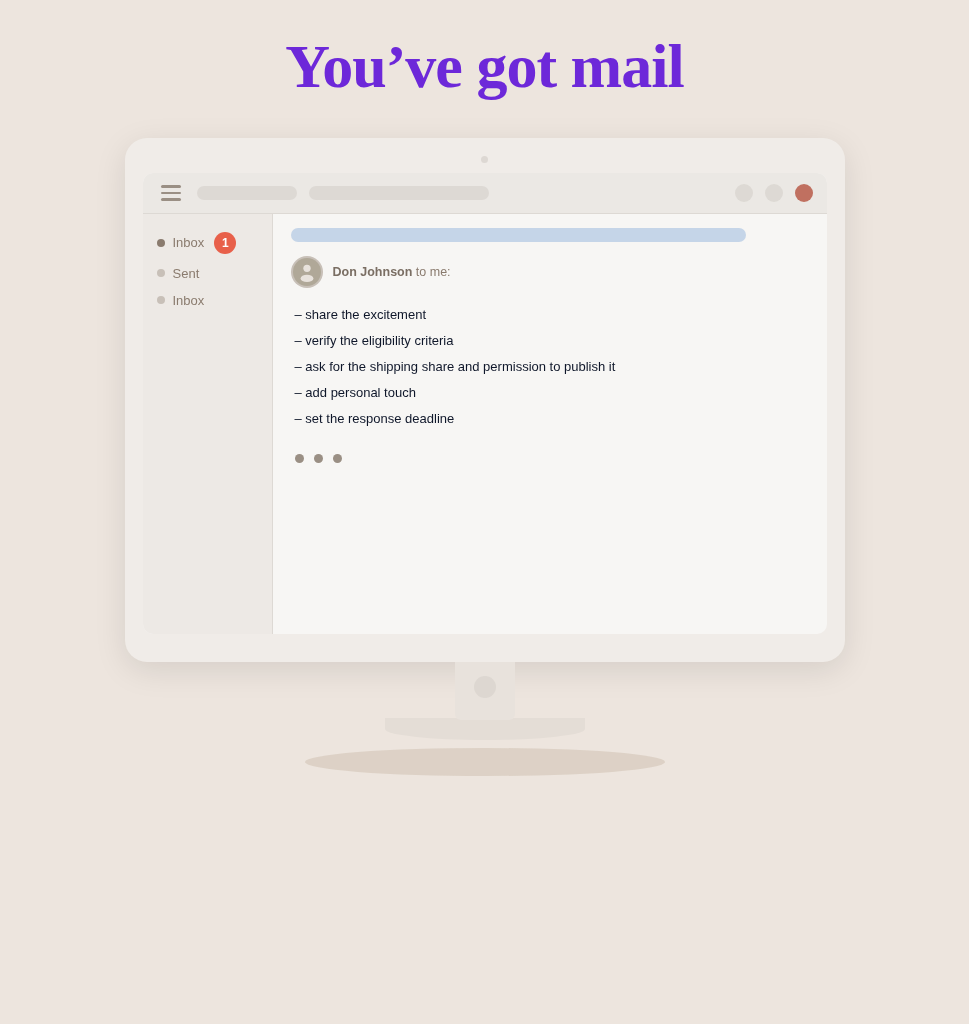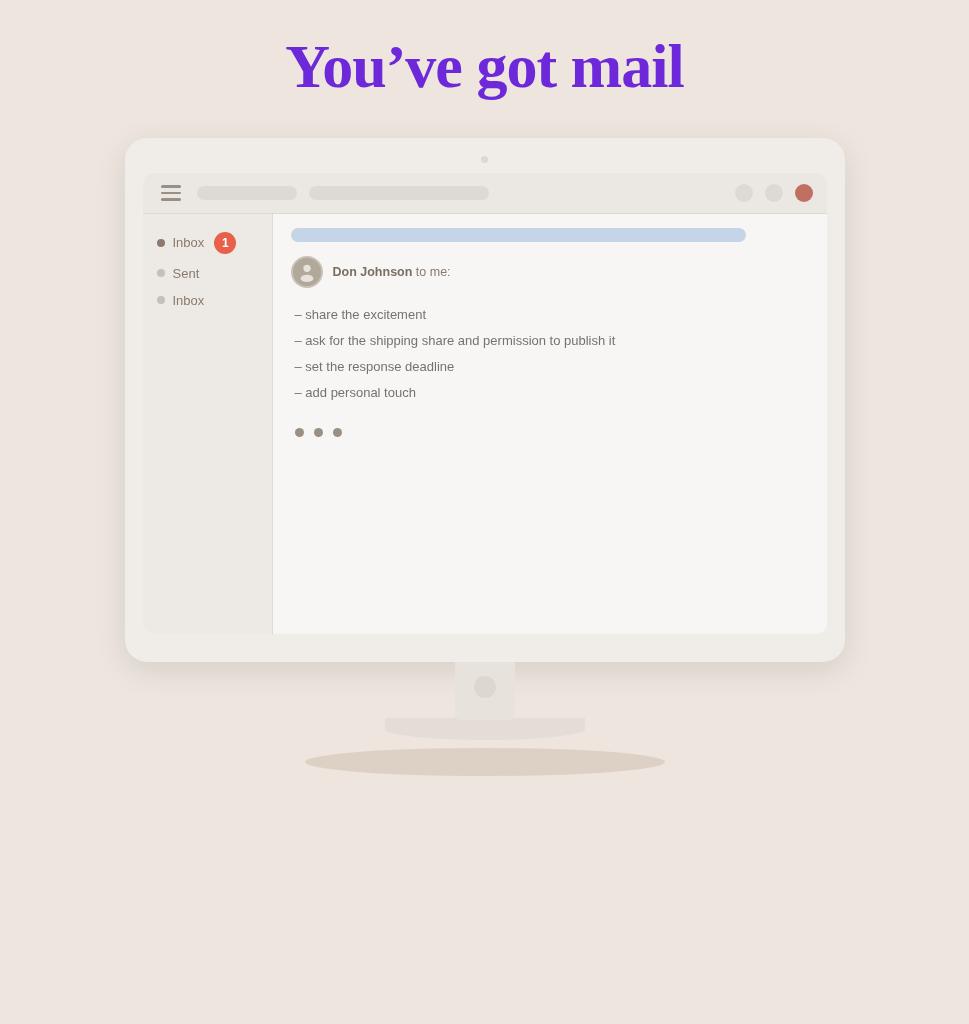--- a/index.html
+++ b/index.html
@@ -212,21 +212,21 @@
     }
     .email-from strong {
       font-weight: bold;
       color: #7a6e63;
     }
 
     
     .email-body {
       font-family: Arial, sans-serif;
       font-size: 13px;
-      color: #737373;
+      color: #0f172a;
       line-height: 2.0;
       padding-left: 4px;
     }
 
     
     .email-dots {
       display: flex;
       gap: 10px;
       margin-top: 8px;
       padding-left: 4px;
@@ -333,23 +333,24 @@
               </div>
             </div>
             <div class="email-from">
               <strong>Don Johnson</strong>
               <span> </span><span>to me:</span>
             </div>
           </div>
 
           <div class="email-body">
             <div>– share the excitement</div>
+            <div>– verify the eligibility criteria</div>
             <div>– ask for the shipping share and permission to publish it</div>
+            <div>– add personal touch</div>
             <div>– set the response deadline</div>
-            <div>– add personal touch</div>
           </div>
 
           <div class="email-dots">
             <div class="email-dot-bullet"></div>
             <div class="email-dot-bullet"></div>
             <div class="email-dot-bullet"></div>
           </div>
         </div>
 
       </div>

